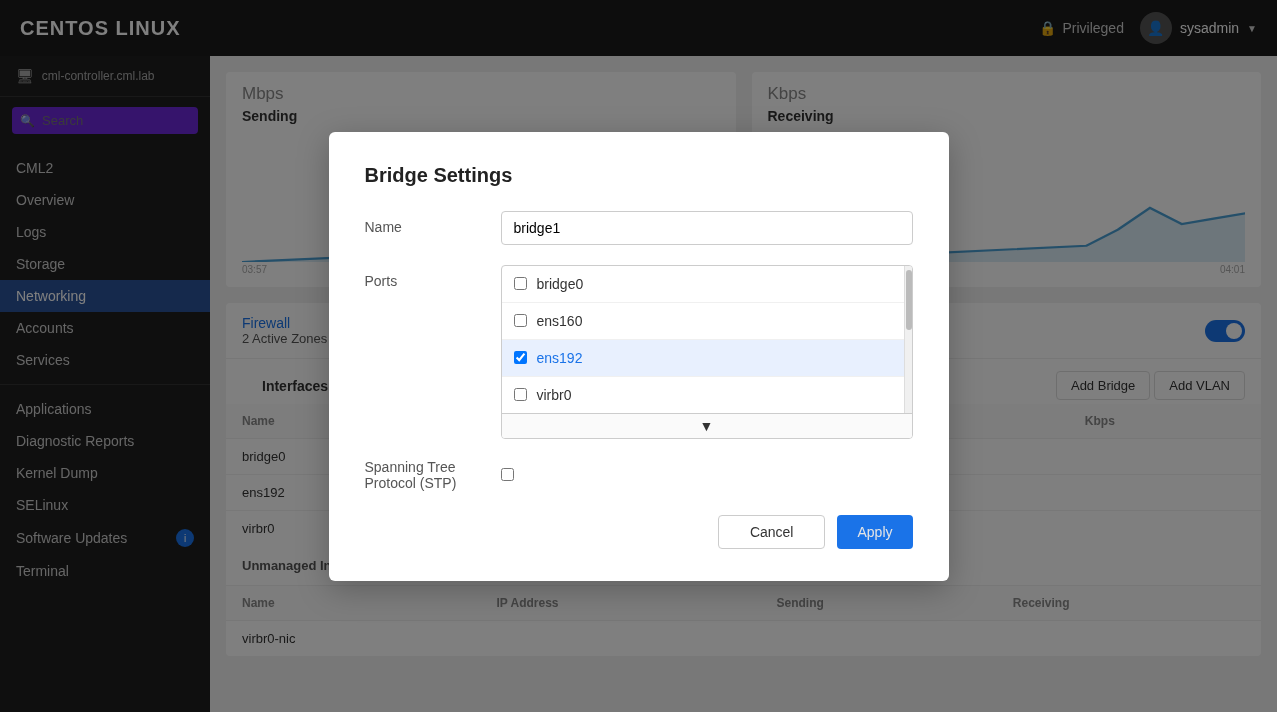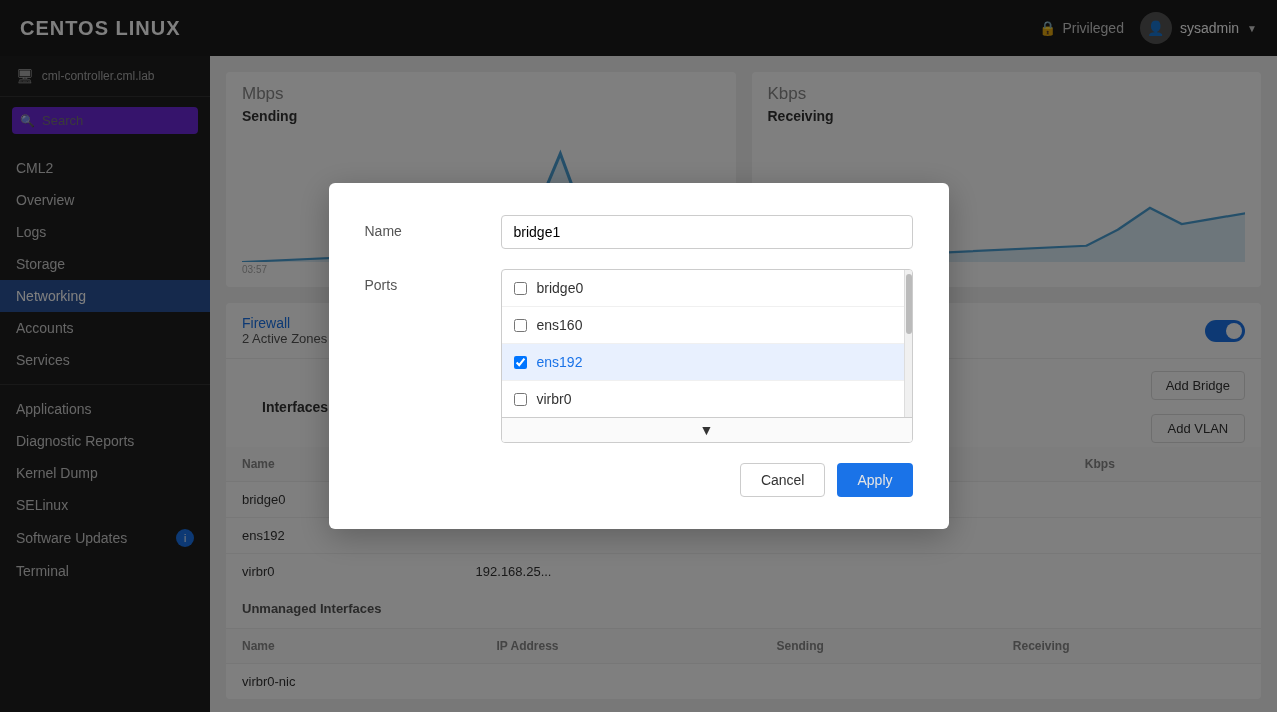--- a/index.html
+++ b/index.html
@@ -112,21 +112,21 @@
     .port-item.selected { background: #e8f0fe; }
     .port-item input[type="checkbox"] { cursor: pointer; }
     .port-item label { cursor: pointer; font-size: 14px; color: #1a73e8; }
     .port-item label.unchecked { color: #333; }
     .ports-scroll-container { display: flex; }
     .ports-scroll-main { flex: 1; }
     .select-arrow { display: flex; align-items: center; justify-content: center; padding: 4px 8px; border-top: 1px solid #ccc; background: #fafafa; }
     .stp-row { display: flex; align-items: center; margin-bottom: 24px; gap: 16px; }
     .stp-label { width: 120px; font-size: 14px; color: #555; flex-shrink: 0; }
     .modal-footer { display: flex; justify-content: flex-end; gap: 12px; margin-top: 8px; }
-    .btn-cancel { padding: 8px 20px; border-radius: 4px; cursor: pointer; font-size: 14px; border: 1px solid #ccc; background: #fff; color: #333; }
+    .btn-cancel { padding: 8px 31px; border-radius: 4px; cursor: pointer; font-size: 14px; border: 1px solid #ccc; background: #fff; color: #333; }
     .btn-apply { padding: 8px 20px; border-radius: 4px; cursor: pointer; font-size: 14px; border: none; background: #1a73e8; color: #e5e5e5; }
     .scrollbar-track { width: 8px; background: #f0f0f0; border-left: 1px solid #ddd; position: relative; }
     .scrollbar-thumb { position: absolute; top: 4px; left: 1px; width: 6px; height: 60px; background: #bbb; border-radius: 3px; }
   </style>
 </head>
 <body>
 
 <div class="topbar">
   <div class="topbar-left">
     <span class="topbar-title">CENTOS LINUX</span>
@@ -224,40 +224,44 @@
         <div class="chart-label">
           <span>Kbps</span>
         </div>
         <div class="chart-title">Receiving</div>
         <div class="chart-area">
           <svg width="100%" height="100%" viewBox="0 0 300 120" preserveAspectRatio="none">
             <polyline points="0,118 50,115 100,112 200,105 220,90 240,70 260,85 280,80 300,75" fill="none" stroke="#4a9fd4" stroke-width="2"></polyline>
             <polygon points="0,118 50,115 100,112 200,105 220,90 240,70 260,85 280,80 300,75 300,120 0,120" fill="rgba(74,159,212,0.2)"></polygon>
           </svg>
         </div>
+        <div class="chart-x-labels">
+          <span>04:00</span>
+          <span>04:01</span>
+        </div>
       </div>
     </div>
 
     <div class="content-section">
       <div class="section-header">
         <div>
           <a class="firewall-link">Firewall</a>
           <div class="active-zones">2 Active Zones</div>
         </div>
         <div style="display:flex;align-items:center;gap:8px;">
           <label class="toggle">
 
             <span class="toggle-slider"></span>
           </label>
         </div>
       </div>
 
       <div style="padding:12px 16px 4px;display:flex;align-items:center;justify-content:space-between;">
         <span class="section-title">Interfaces</span>
-        <div style="display:flex;gap:14px;flex-direction:column;">
+        <div style="display:flex;gap:4px;">
           <button class="btn">Add Bridge</button>
           <button class="btn">Add VLAN</button>
         </div>
       </div>
       <table class="data-table">
         <thead>
           <tr>
             <th>Name</th>
             <th>IP Address</th>
             <th>Receiving</th>
@@ -304,20 +308,21 @@
             <td></td>
           </tr>
         </tbody>
       </table>
     </div>
   </div>
 </div>
 
 <div class="overlay">
   <div class="modal">
+    <div class="modal-title">Bridge Settings</div>
 
     <div class="form-row">
       <label class="form-label">Name</label>
       <div class="form-control">
         <input class="text-input" type="text" value="bridge1" style="">
       </div>
     </div>
 
     <div class="form-row">
       <label class="form-label">Ports</label>
@@ -346,19 +351,23 @@
               <div class="scrollbar-thumb"></div>
             </div>
           </div>
           <div class="select-arrow">
             <span>▼</span>
           </div>
         </div>
       </div>
     </div>
 
+    <div class="stp-row">
+      <label class="stp-label">Spanning Tree Protocol (STP)</label>
+      <input type="checkbox" style="">
+    </div>
 
     <div class="modal-footer">
       <button class="btn-cancel">Cancel</button>
       <button class="btn-apply">Apply</button>
     </div>
   </div>
 </div>
 
 </body></html>

